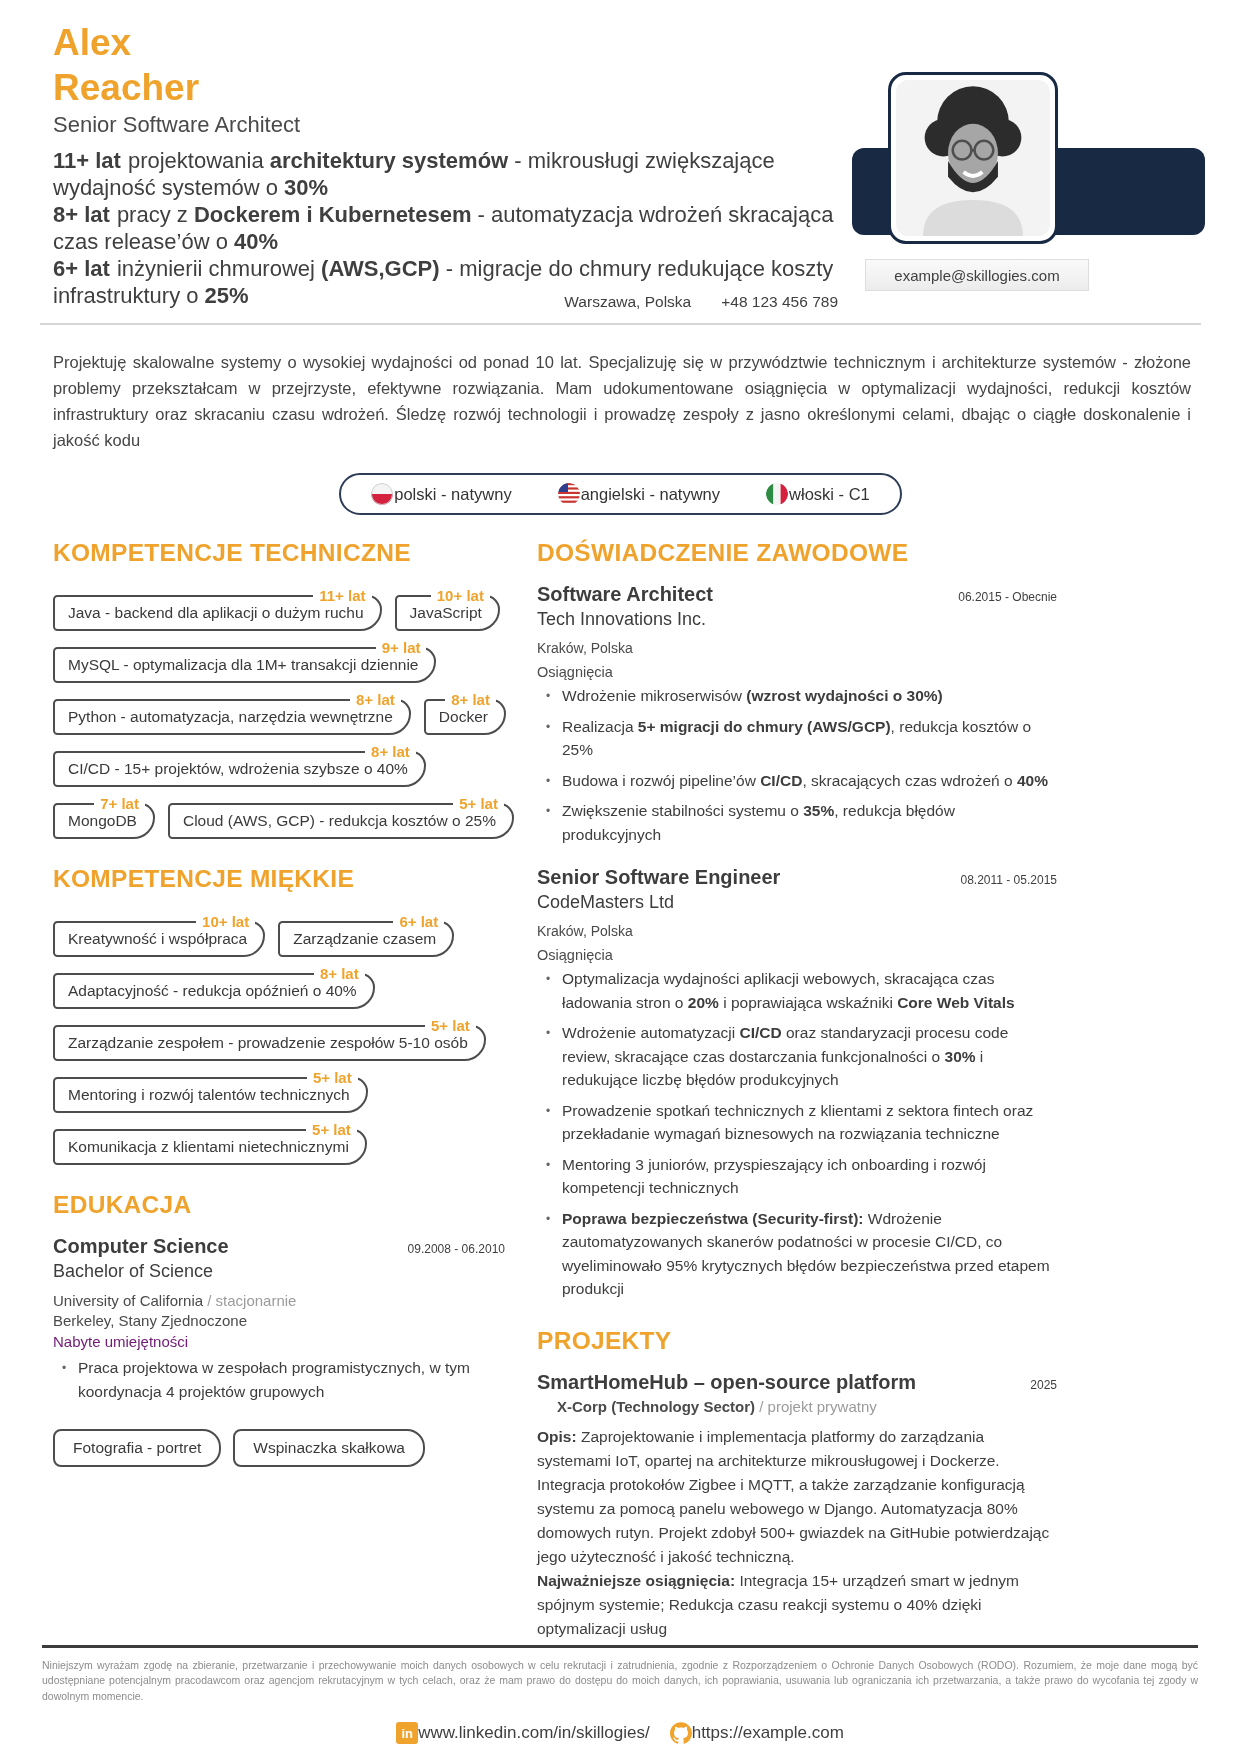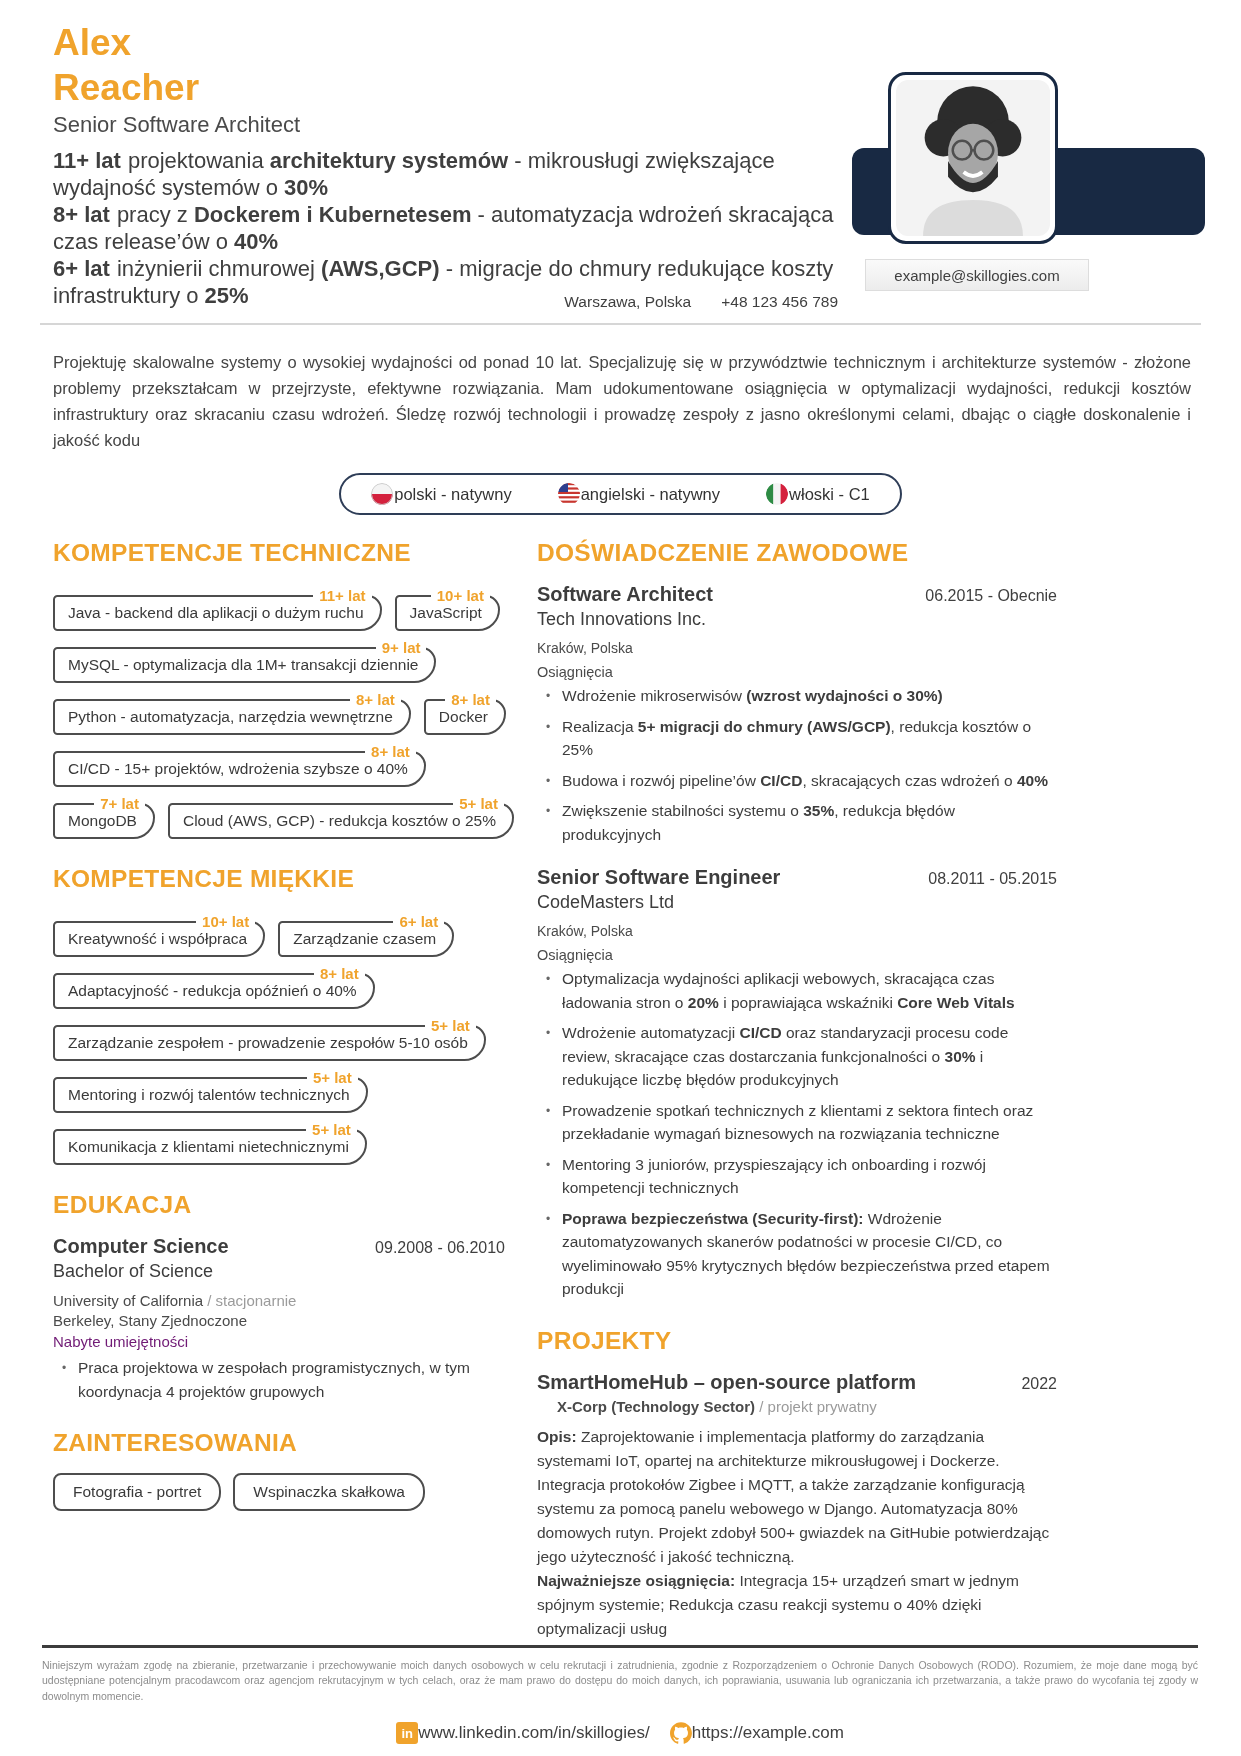--- a/index.html
+++ b/index.html
@@ -47,21 +47,21 @@
   .pill{position:relative;margin-top:12px;border:2px solid #4d4d4d;border-radius:5px 16px 24px 5px;
         padding:7px 16px 7px 13px;font-size:15.5px;color:#3a3a3a;white-space:nowrap;}
   .yrs{position:absolute;top:0;right:8px;transform:translateY(-58%);background:#fff;padding:0 6px;
        color:var(--accent);font-weight:700;font-size:15px;}
   .simple-pill{display:inline-block;border:2px solid #4d4d4d;border-radius:8px 18px 18px 8px;
                padding:8px 18px;font-size:15.5px;color:#3a3a3a;margin-right:12px;}
 
   
   .entry-head{display:flex;justify-content:space-between;align-items:baseline;}
   .role{font-size:20px;font-weight:700;color:#3d3d3d;}
-  .dates{font-size:16px;color:#3f3f3f;}
+  .dates{font-size:12px;color:#3f3f3f;}
   .company{font-size:18px;color:#3d3d3d;margin-top:3px;}
   .loc{font-size:14px;color:#4a4a4a;margin-top:10px;}
   .ach-label{font-size:14.5px;color:#4a4a4a;margin:8px 0 4px;}
   .blist{list-style:none;margin:0;padding:0;}
   .blist li{position:relative;padding-left:25px;font-size:15.5px;line-height:23.5px;color:#3d3d3d;margin-bottom:7px;}
   .blist li::before{content:'•';position:absolute;left:9px;color:#666;font-size:12px;top:1px;}
   .job{margin-bottom:20px;}
 
   .edu-school{font-size:15px;color:#4a4a4a;margin-top:10px;}
   .mode{color:#9b9b9b;}
@@ -242,21 +242,20 @@
           <span class="mode">/ stacjonarnie</span>
         </div>
         <div class="edu-loc">Berkeley, Stany Zjednoczone</div>
         <div class="skills-label">Nabyte umiejętności</div>
         <ul class="blist">
             <li>Praca projektowa w zespołach programistycznych, w tym koordynacja 4 projektów grupowych</li>
           </ul>
       </div>
 
       <div class="sec">
-        <h2 class="section-title">ZAINTERESOWANIA</h2>
         <div><span class="simple-pill">Fotografia - portret</span><span class="simple-pill">Wspinaczka skałkowa</span></div>
       </div>
     </div>
 
     <div>
       <div class="sec">
         <h2 class="section-title">DOŚWIADCZENIE ZAWODOWE</h2>
         <div>
             <div class="job">
               <div class="entry-head">
@@ -289,21 +288,21 @@
                 <li><span class="b">Poprawa bezpieczeństwa (Security-first):</span><span> Wdrożenie zautomatyzowanych skanerów podatności w procesie CI/CD, co wyeliminowało 95% krytycznych błędów bezpieczeństwa przed etapem produkcji</span></li>
               </ul>
             </div>
           </div>
       </div>
 
       <div class="sec">
         <h2 class="section-title">PROJEKTY</h2>
         <div class="entry-head">
           <span class="role">SmartHomeHub – open-source platform</span>
-          <span class="dates">2022</span>
+          <span class="dates">2025</span>
         </div>
         <div class="proj-org">
           <span style="font-weight:700">X-Corp (Technology Sector)</span>
           <span class="mode">/ projekt prywatny</span>
         </div>
         <div class="proj-paras">
             <div class="proj-par"><span class="b">Opis:</span><span> Zaprojektowanie i implementacja platformy do zarządzania systemami IoT, opartej na architekturze mikrousługowej i Dockerze. Integracja protokołów Zigbee i MQTT, a także zarządzanie konfiguracją systemu za pomocą panelu webowego w Django. Automatyzacja 80% domowych rutyn. Projekt zdobył 500+ gwiazdek na GitHubie potwierdzając jego użyteczność i jakość techniczną.</span></div>
             <div class="proj-par"><span class="b">Najważniejsze osiągnięcia:</span><span> Integracja 15+ urządzeń smart w jednym spójnym systemie; Redukcja czasu reakcji systemu o 40% dzięki optymalizacji usług</span></div>
           </div>
       </div>

